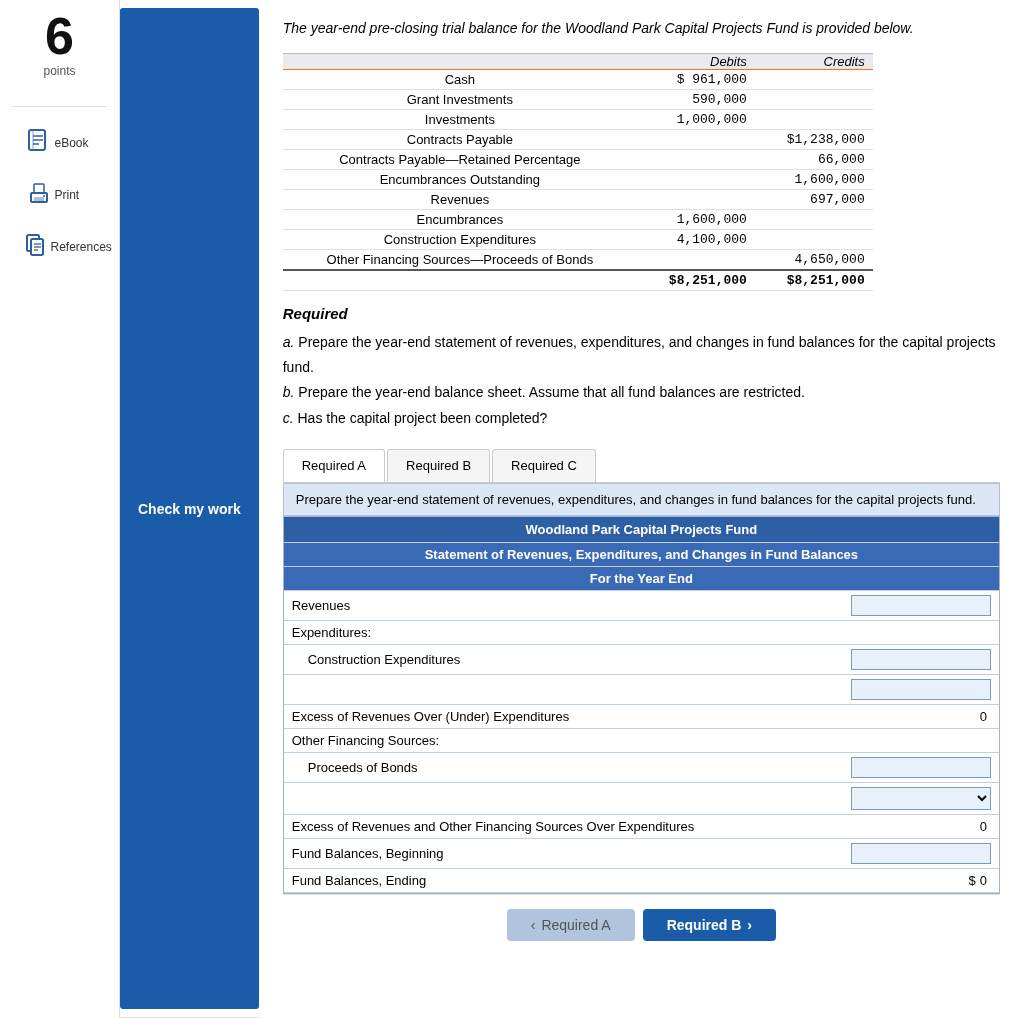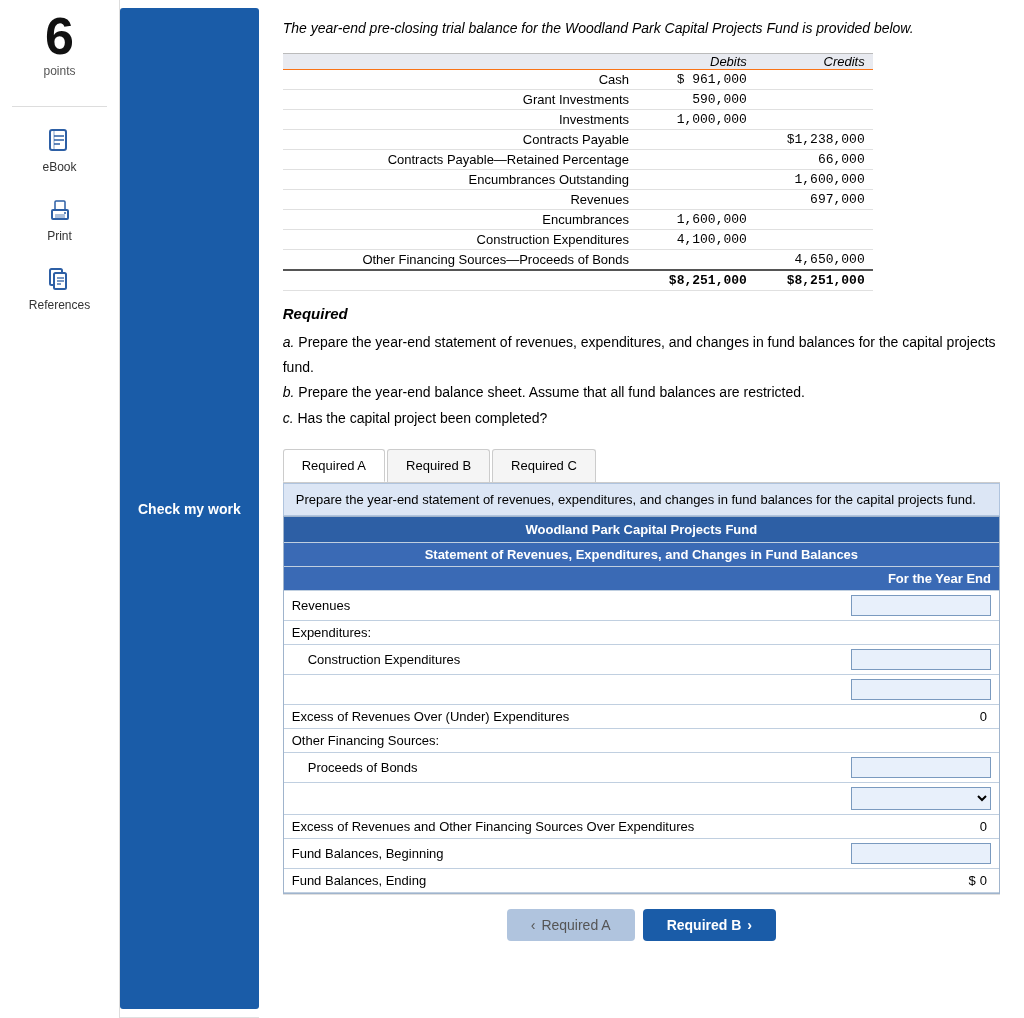--- a/index.html
+++ b/index.html
@@ -29,21 +29,21 @@
       margin-bottom: 20px;
     }
     .sidebar-divider {
       width: 80%;
       border: none;
       border-top: 1px solid #ddd;
       margin: 8px 0;
     }
     .sidebar-btn {
       display: flex;
-      flex-direction: column;
+      flex-direction: row;
       align-items: center;
       padding: 10px 8px;
       cursor: pointer;
       width: 90px;
       border-radius: 4px;
     }
     .sidebar-btn .icon-wrap {
       width: 32px;
       height: 32px;
       display: flex;
@@ -111,21 +111,21 @@
       padding: 0 8px;
       background: #e8eaf0;
       border-top: 1px solid #bbb;
       border-bottom: 1px solid #f97316;
     }
     .trial-balance-table th.label-col { text-align: left; }
     .trial-balance-table td {
       padding: 2px 8px;
       border-bottom: 1px solid #e0e0e0;
     }
-    .trial-balance-table td.label-col { text-align: right; }
+    .trial-balance-table td.label-col { text-align: center; }
     .trial-balance-table td.num-col { text-align: right; font-family: 'Courier New', monospace; }
     .trial-balance-table .total-row td {
       border-top: 2px solid #555;
       font-weight: bold;
     }
 
     
     .required-heading {
       font-weight: bold;
       font-style: italic;
@@ -192,21 +192,21 @@
       background: #3a6ab5;
       color: #fff;
       font-weight: bold;
       text-align: center;
       padding: 4px 8px;
     }
     .statement-table .date-row td {
       background: #3a6ab5;
       color: #fff;
       font-weight: bold;
-      text-align: right;
+      text-align: center;
       padding: 4px 8px;
     }
     .statement-table td {
       border-bottom: 1px solid #c0cfe0;
     }
     .statement-table .data-row td {
       padding: 4px 8px;
       background: #fff;
     }
     .statement-table .data-row td.indent {

